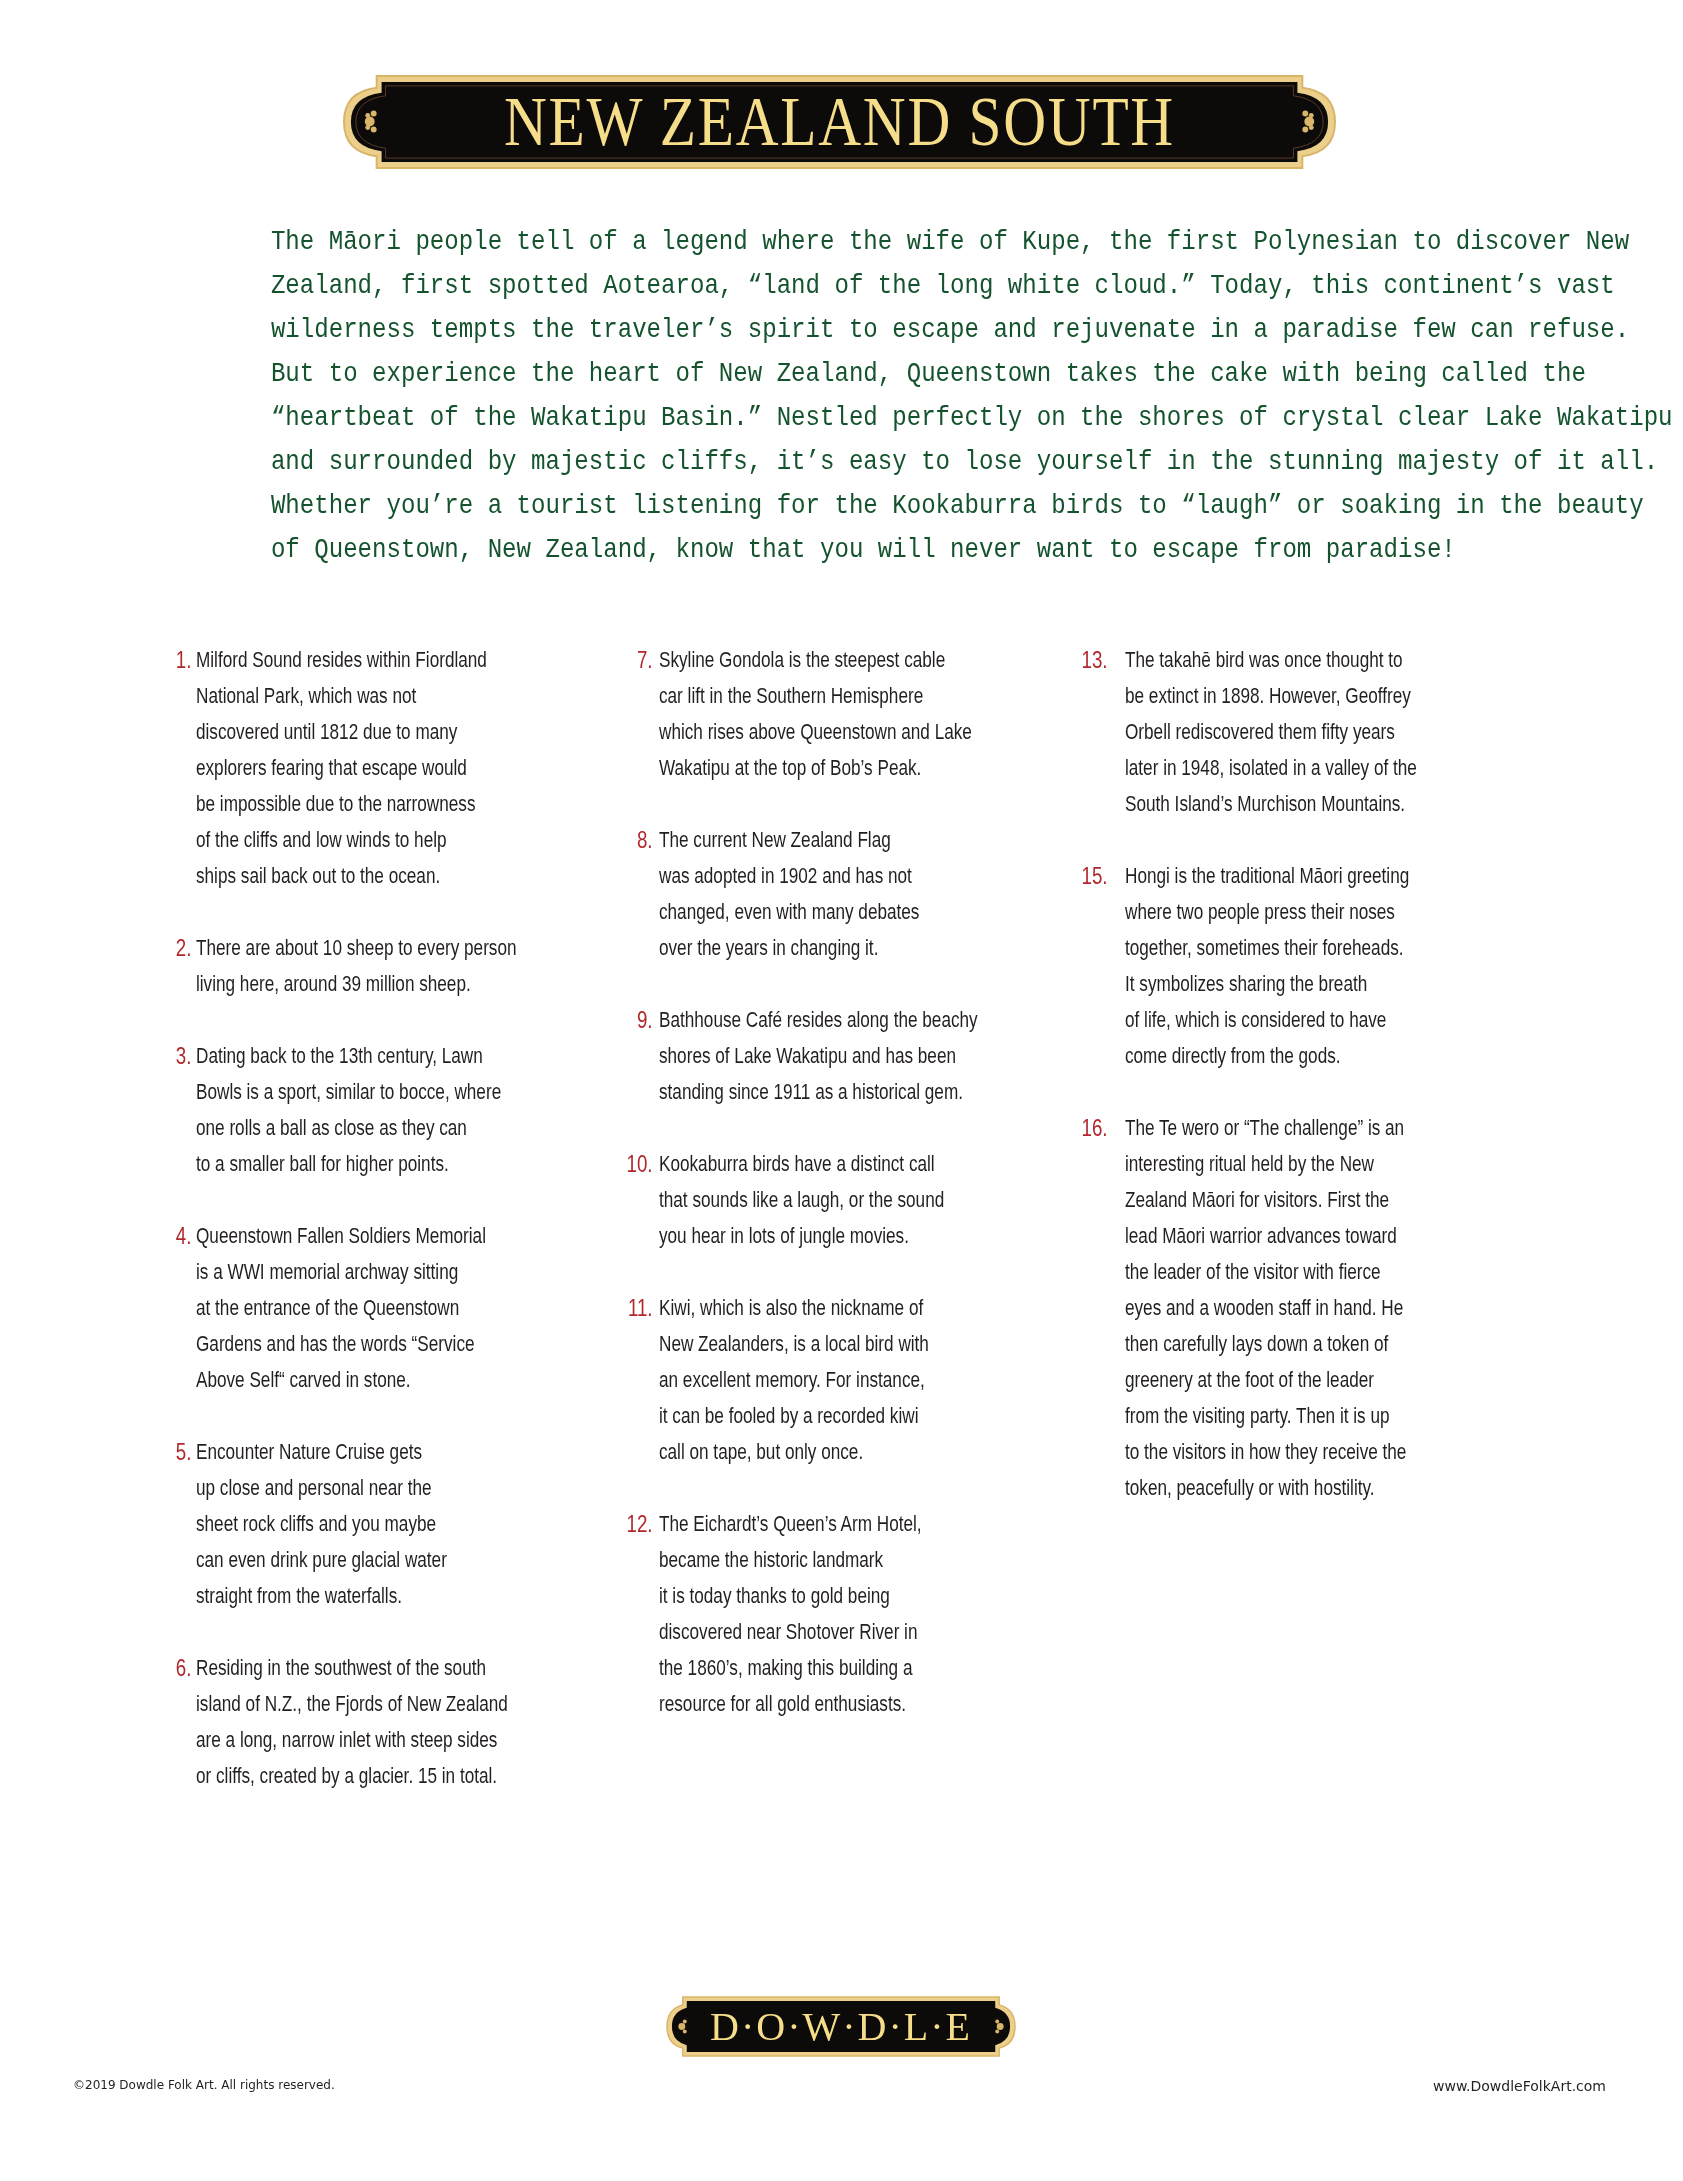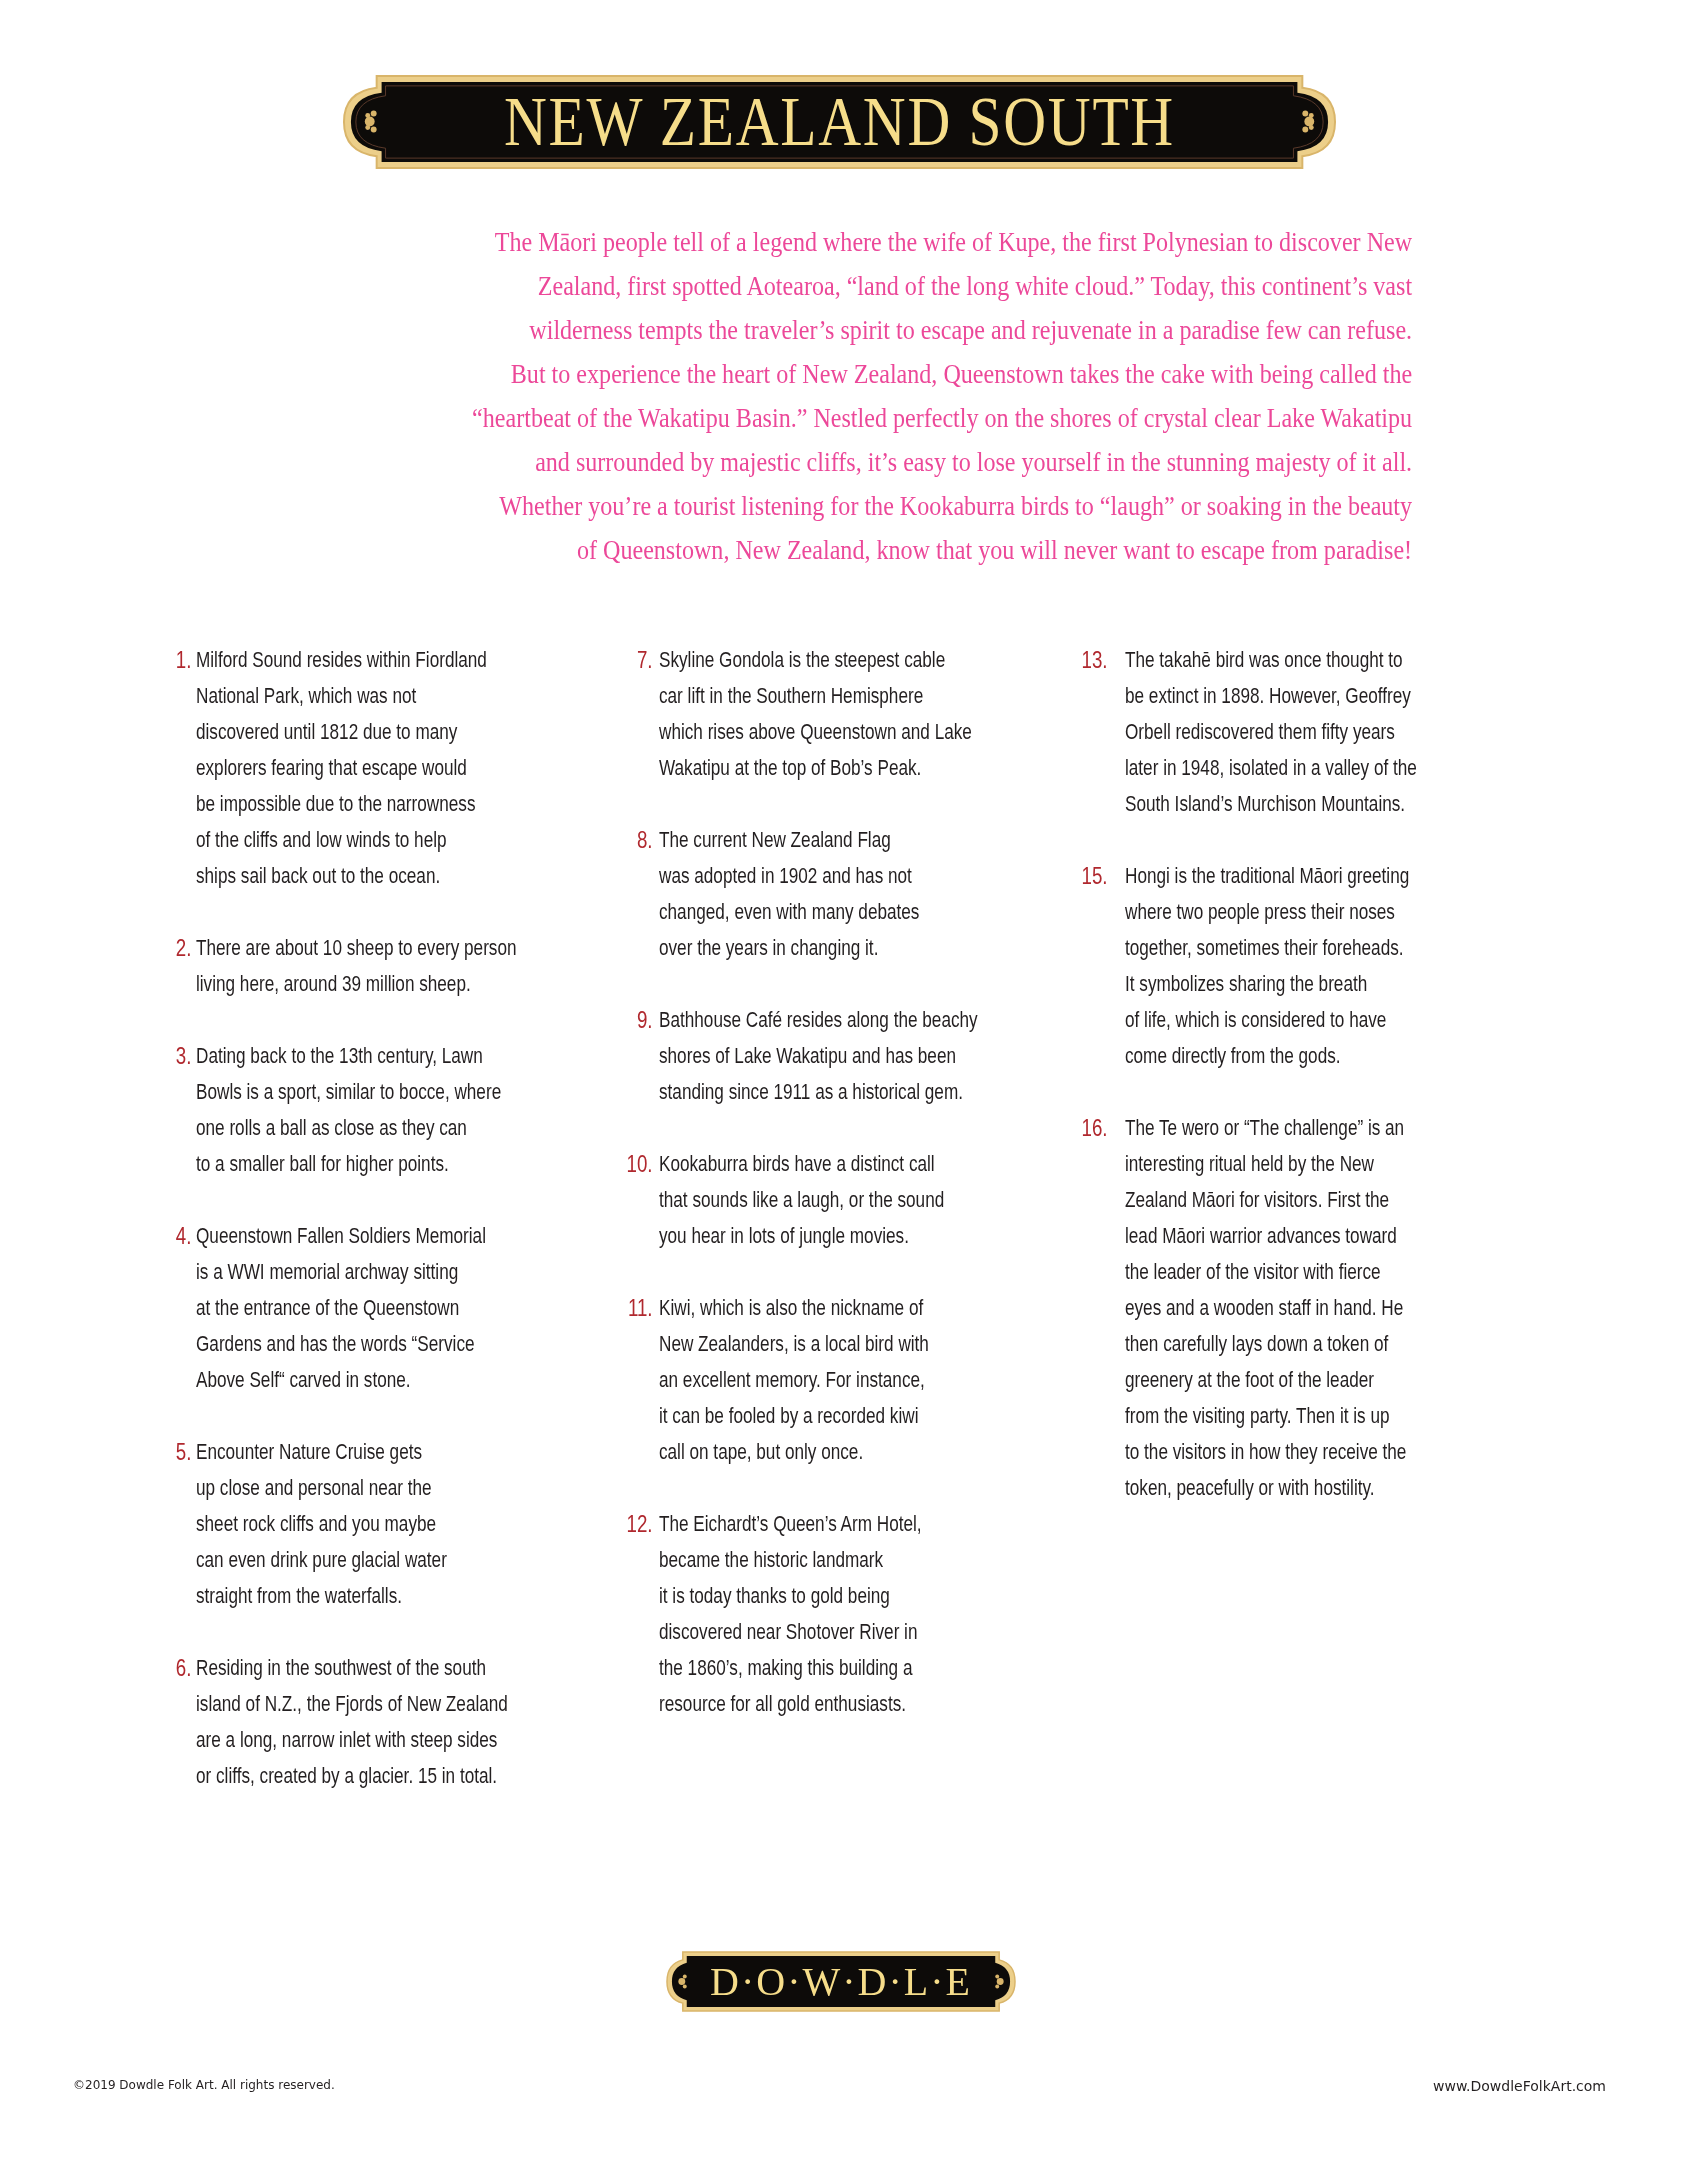--- a/index.html
+++ b/index.html
@@ -15,23 +15,23 @@
     display: flex; align-items: center; justify-content: center;
     font-family: "Liberation Serif", "DejaVu Serif", serif;
     font-size: 69px; letter-spacing: 2px; color: #f6dd8a;
     transform: scaleX(0.86); transform-origin: center;
     white-space: nowrap;
   }
 
   
   .intro {
     position: absolute; left: 178px; top: 220px; width: 1327px;
-    font-family: Liberation Serif, serif;
+    font-family: Liberation Mono, monospace;
     font-size: 28px; line-height: 44px; text-align: right;
-    color: #ec4899;
+    color: #14532d;
   }
   .intro .line { display: block; white-space: nowrap; transform: scaleX(0.86); transform-origin: center; }
 
   
   .col { position: absolute; top: 642px; }
   .col-1 { left: 168px; width: 455px; }
   .col-2 { left: 626px; width: 455px; }
   .col-3 { left: 1081px; width: 465px; }
 
   .fact { position: relative; margin-bottom: 36px; }
@@ -46,21 +46,21 @@
   .fact-text {
     margin-left: 28px;
     font-family: "Liberation Sans", sans-serif;
     font-size: 22px; line-height: 36px; color: #231f20;
   }
   .col-2 .fact-text { margin-left: 33px; }
   .col-3 .fact-text { margin-left: 44px; }
   .fact-text .ln { display: block; white-space: nowrap; transform: scaleX(0.78); transform-origin: left; }
 
   
-  .logo { position: absolute; left: 665px; top: 1950px; width: 352px; height: 63px; text-decoration: underline; }
+  .logo { position: absolute; left: 665px; top: 1995px; width: 352px; height: 63px; text-decoration: underline; }
   .logo svg { position: absolute; left: 0; top: 0; width: 100%; height: 100%; }
   .logo-text {
     position: absolute; left: 0; right: 0; top: 0; height: 63px;
     display: flex; align-items: center; justify-content: center;
     font-family: "Liberation Serif", "DejaVu Serif", serif;
     font-size: 40px; color: #f6dd8a; letter-spacing: 2px; white-space: nowrap;
   }
   .copyright {
     position: absolute; left: 73px; top: 2078px;
     font-family: "DejaVu Sans", sans-serif; font-size: 12px; color: #231f20;

